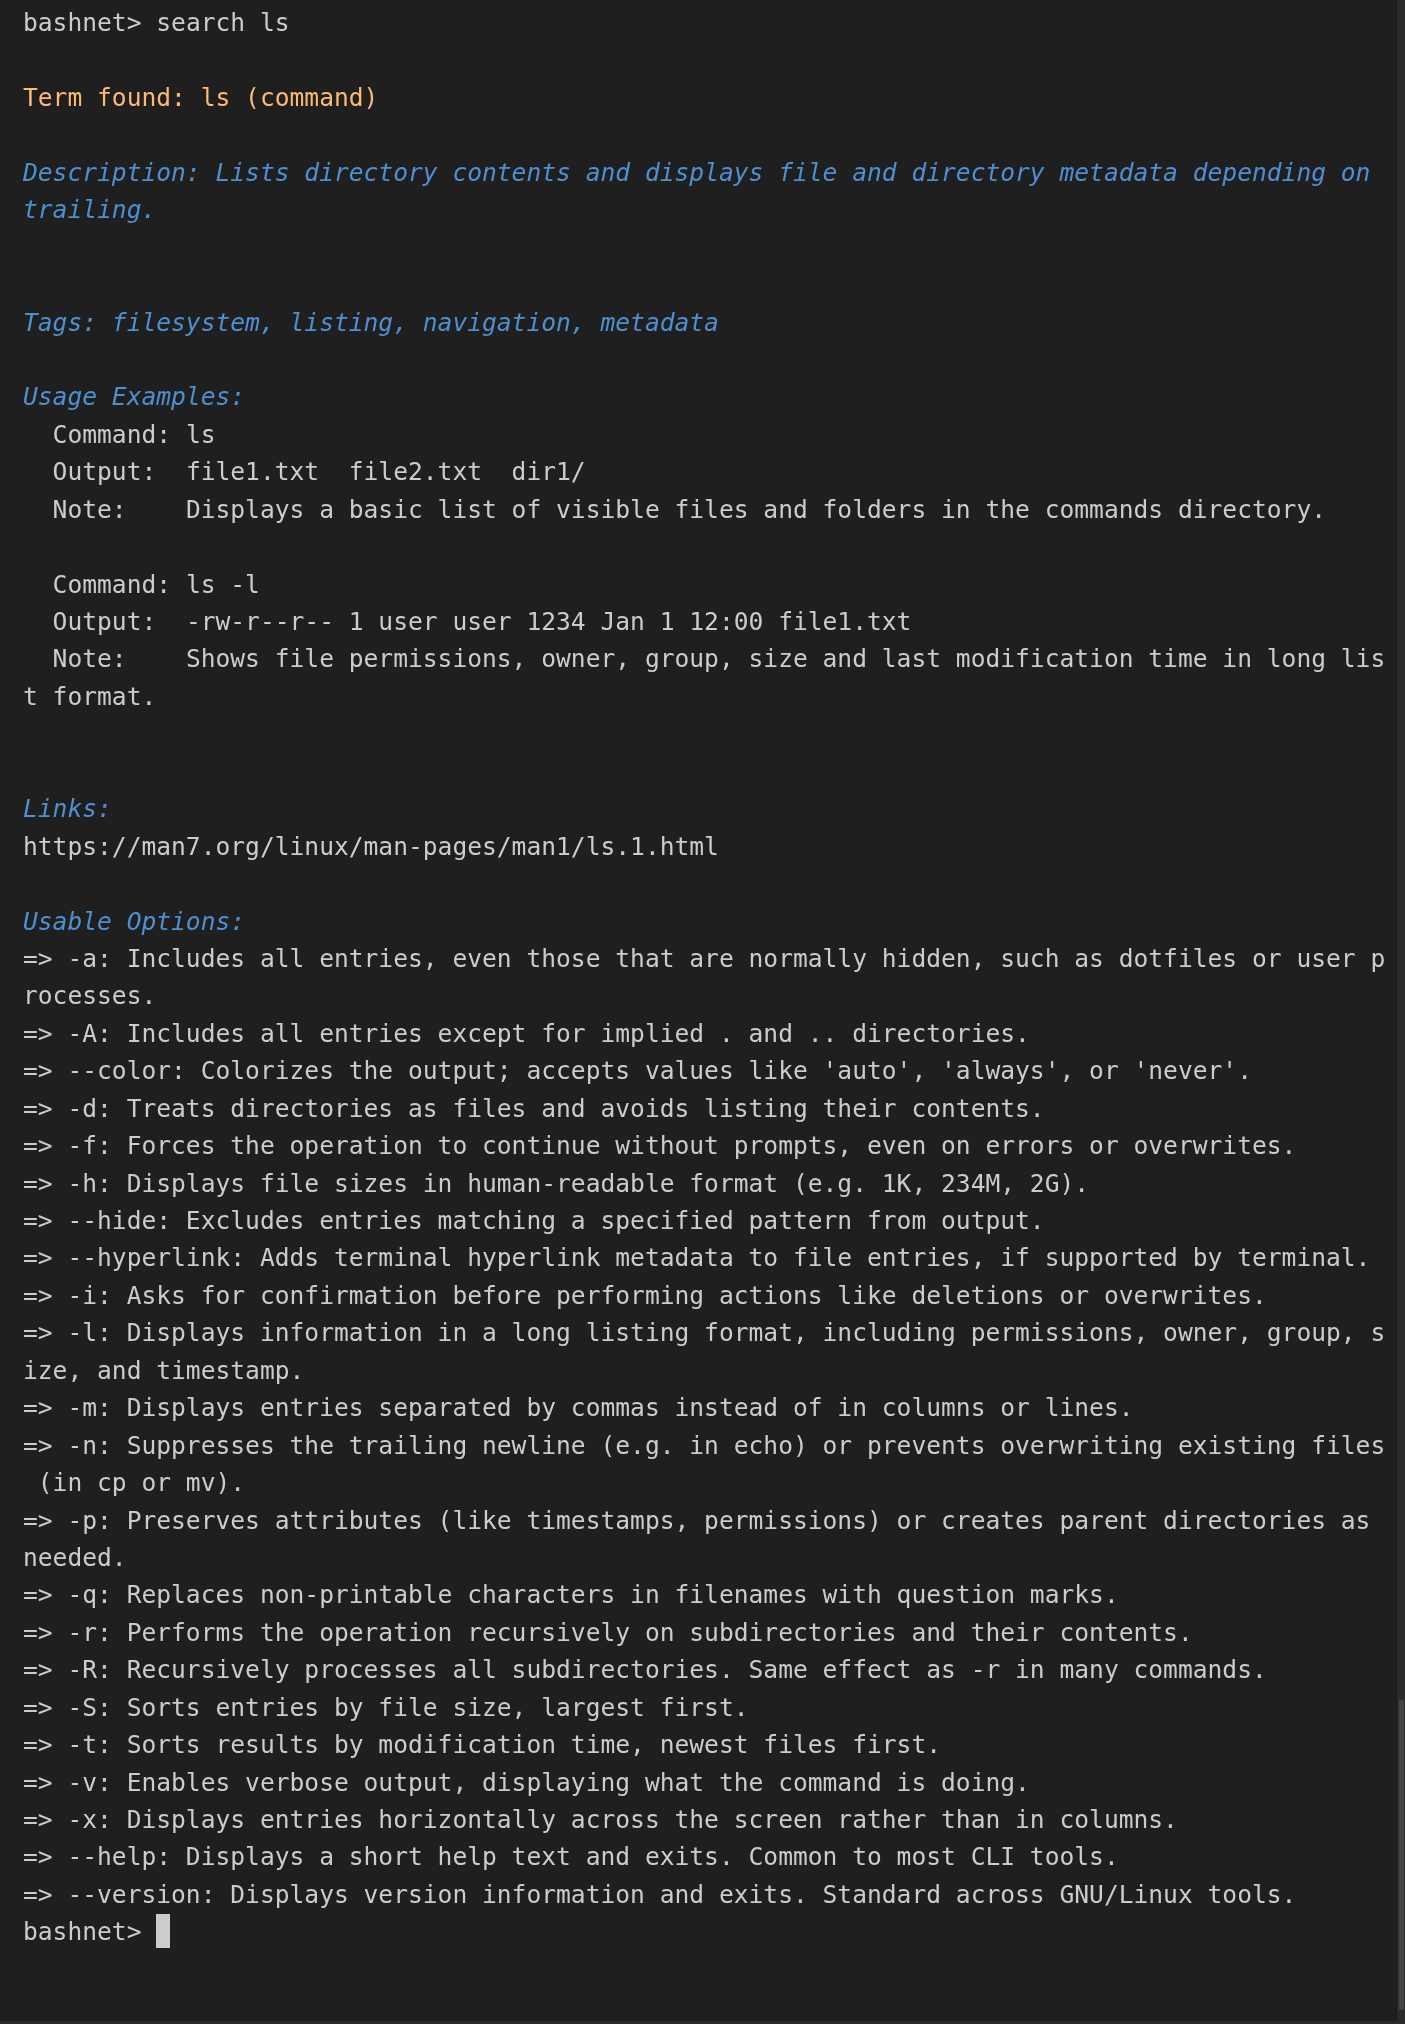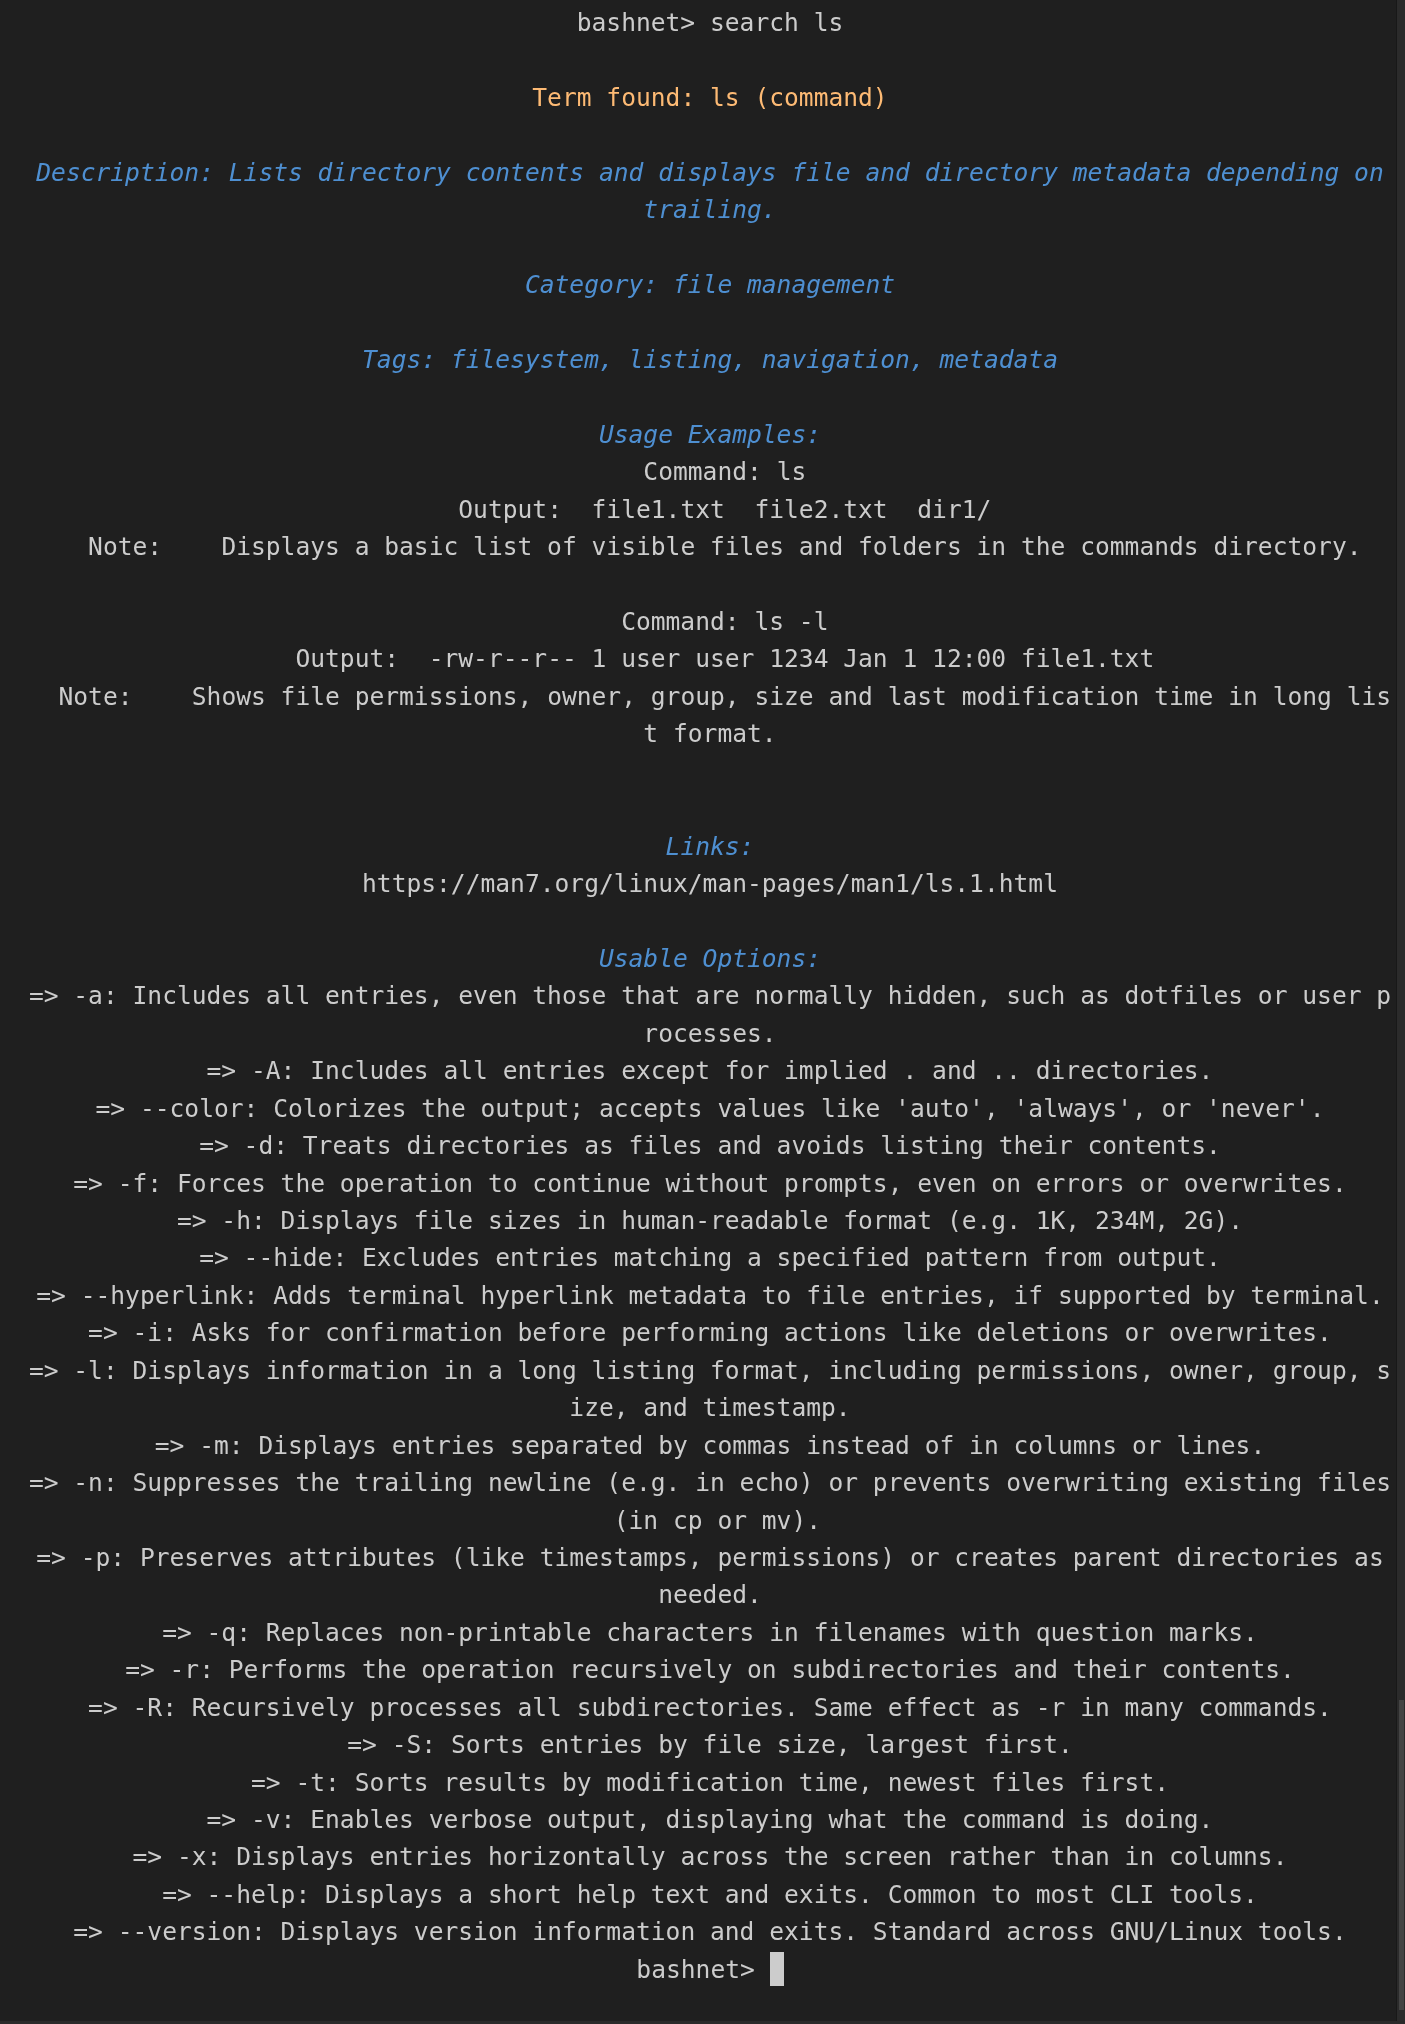--- a/index.html
+++ b/index.html
@@ -19,21 +19,20 @@
     width: 1397px;
     height: 1930px;
     background: #1f1f1f;
     font-family: "DejaVu Sans Mono", "Liberation Mono", monospace;
     font-size: 24.6px;
     line-height: 37.45px;
     color: #cccccc;
     box-sizing: border-box;
     padding-left: 23px;
     padding-top: 4px;
-    text-align: center;
   }
   .line {
     white-space: pre;
     height: 37.45px;
     overflow: visible;
   }
   .blank { height: 37.45px; }
   .green { color: #fdba74; }
   .blue  { color: #4e8fd1; font-style: italic; }
   .gray  { color: #cccccc; }
@@ -76,21 +75,20 @@
   <div class="line gray"><span>bashnet&gt;</span> <span>search ls</span></div>
   <div class="blank"></div>
 
   <div class="line green">Term found: ls (command)</div>
   <div class="blank"></div>
 
   <div class="line blue">Description: Lists directory contents and displays file and directory metadata depending on</div>
   <div class="line blue">trailing.</div>
   <div class="blank"></div>
 
-  <div class="line blue">Category: file management</div>
   <div class="blank"></div>
 
   <div class="line blue">Tags: filesystem, listing, navigation, metadata</div>
   <div class="blank"></div>
 
   <div class="line blue">Usage Examples:</div>
 
   <div>
     <div class="line gray"><span>  Command: </span><span>ls</span></div>
     <div class="line gray"><span>  Output:  </span><span>file1.txt  file2.txt  dir1/</span></div>

